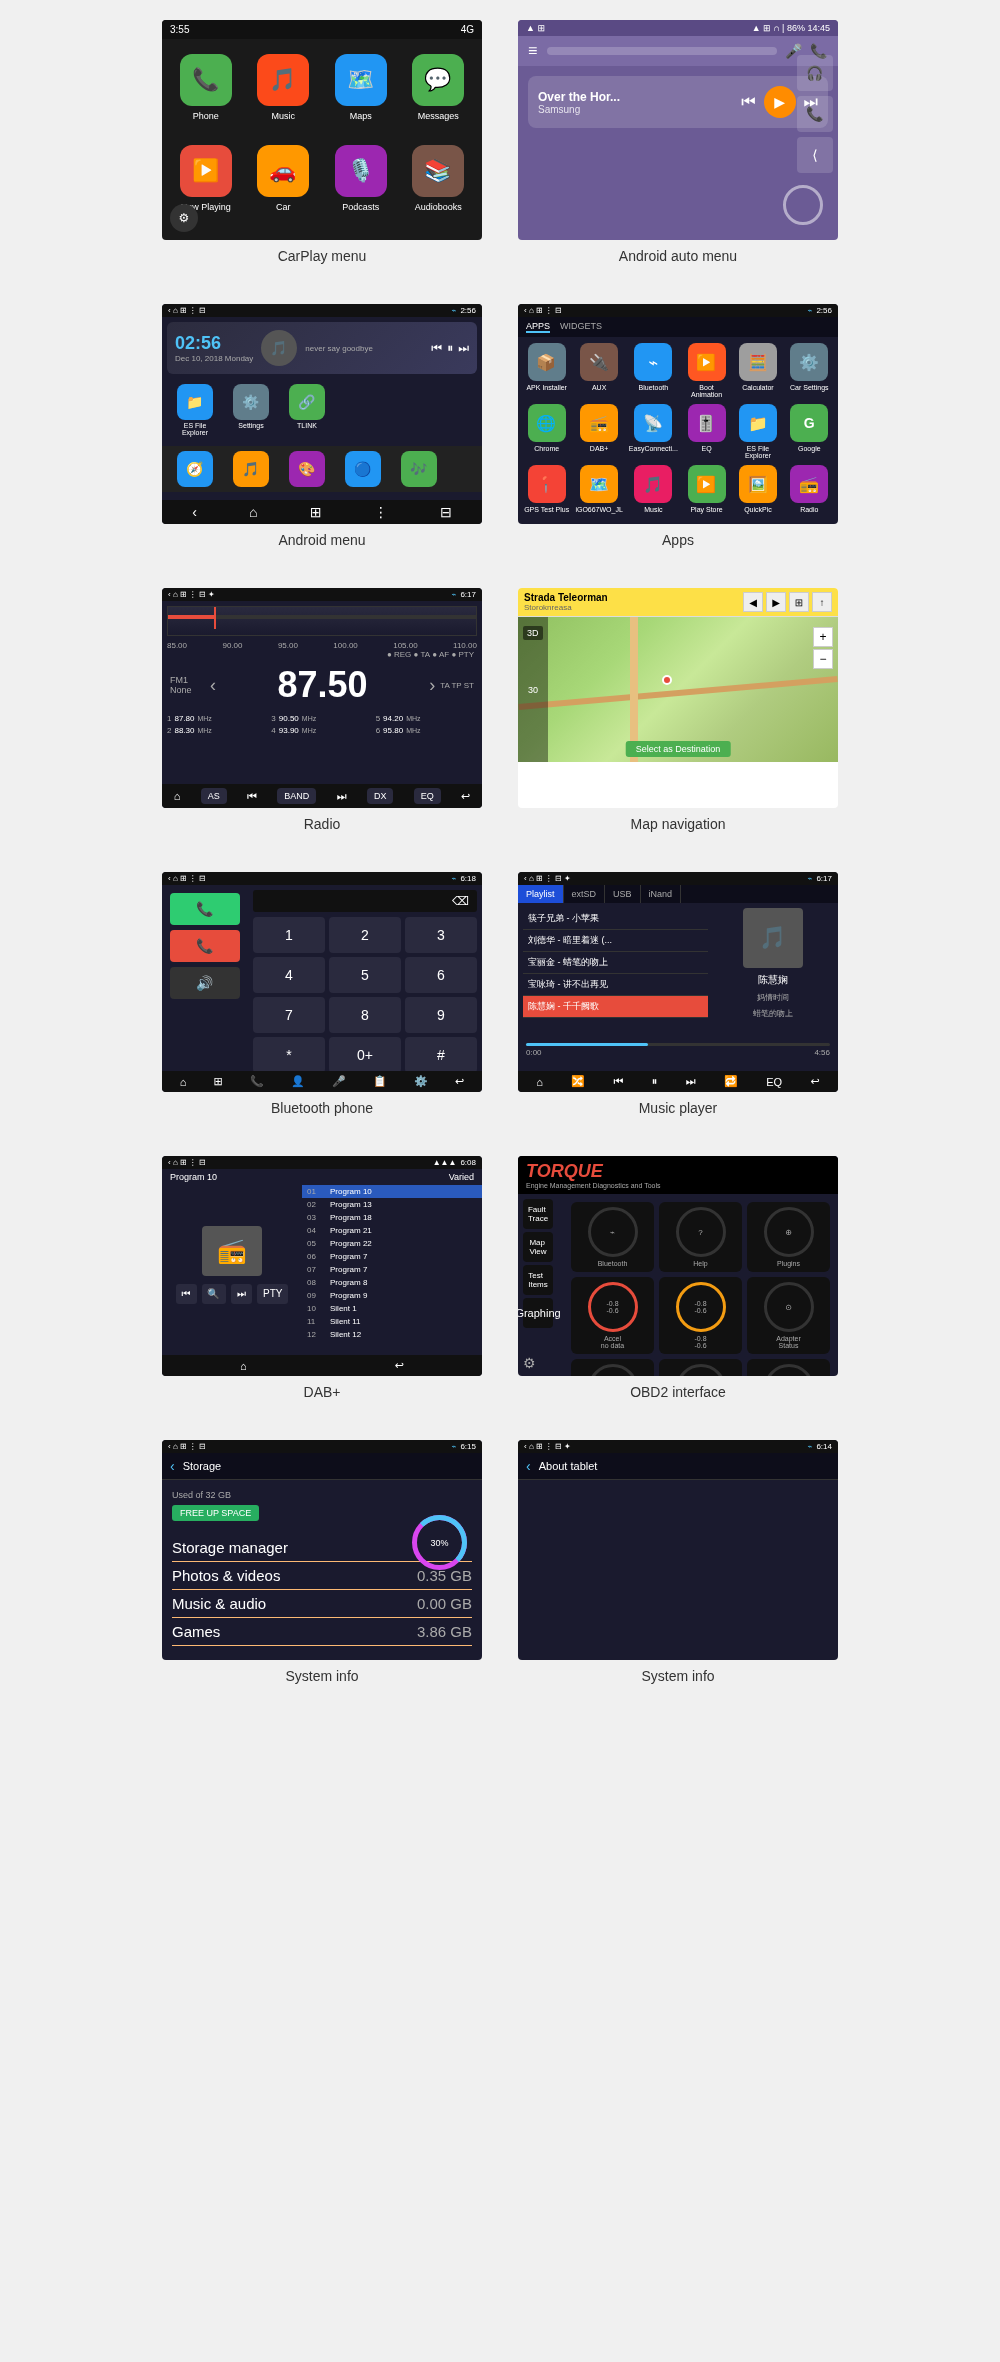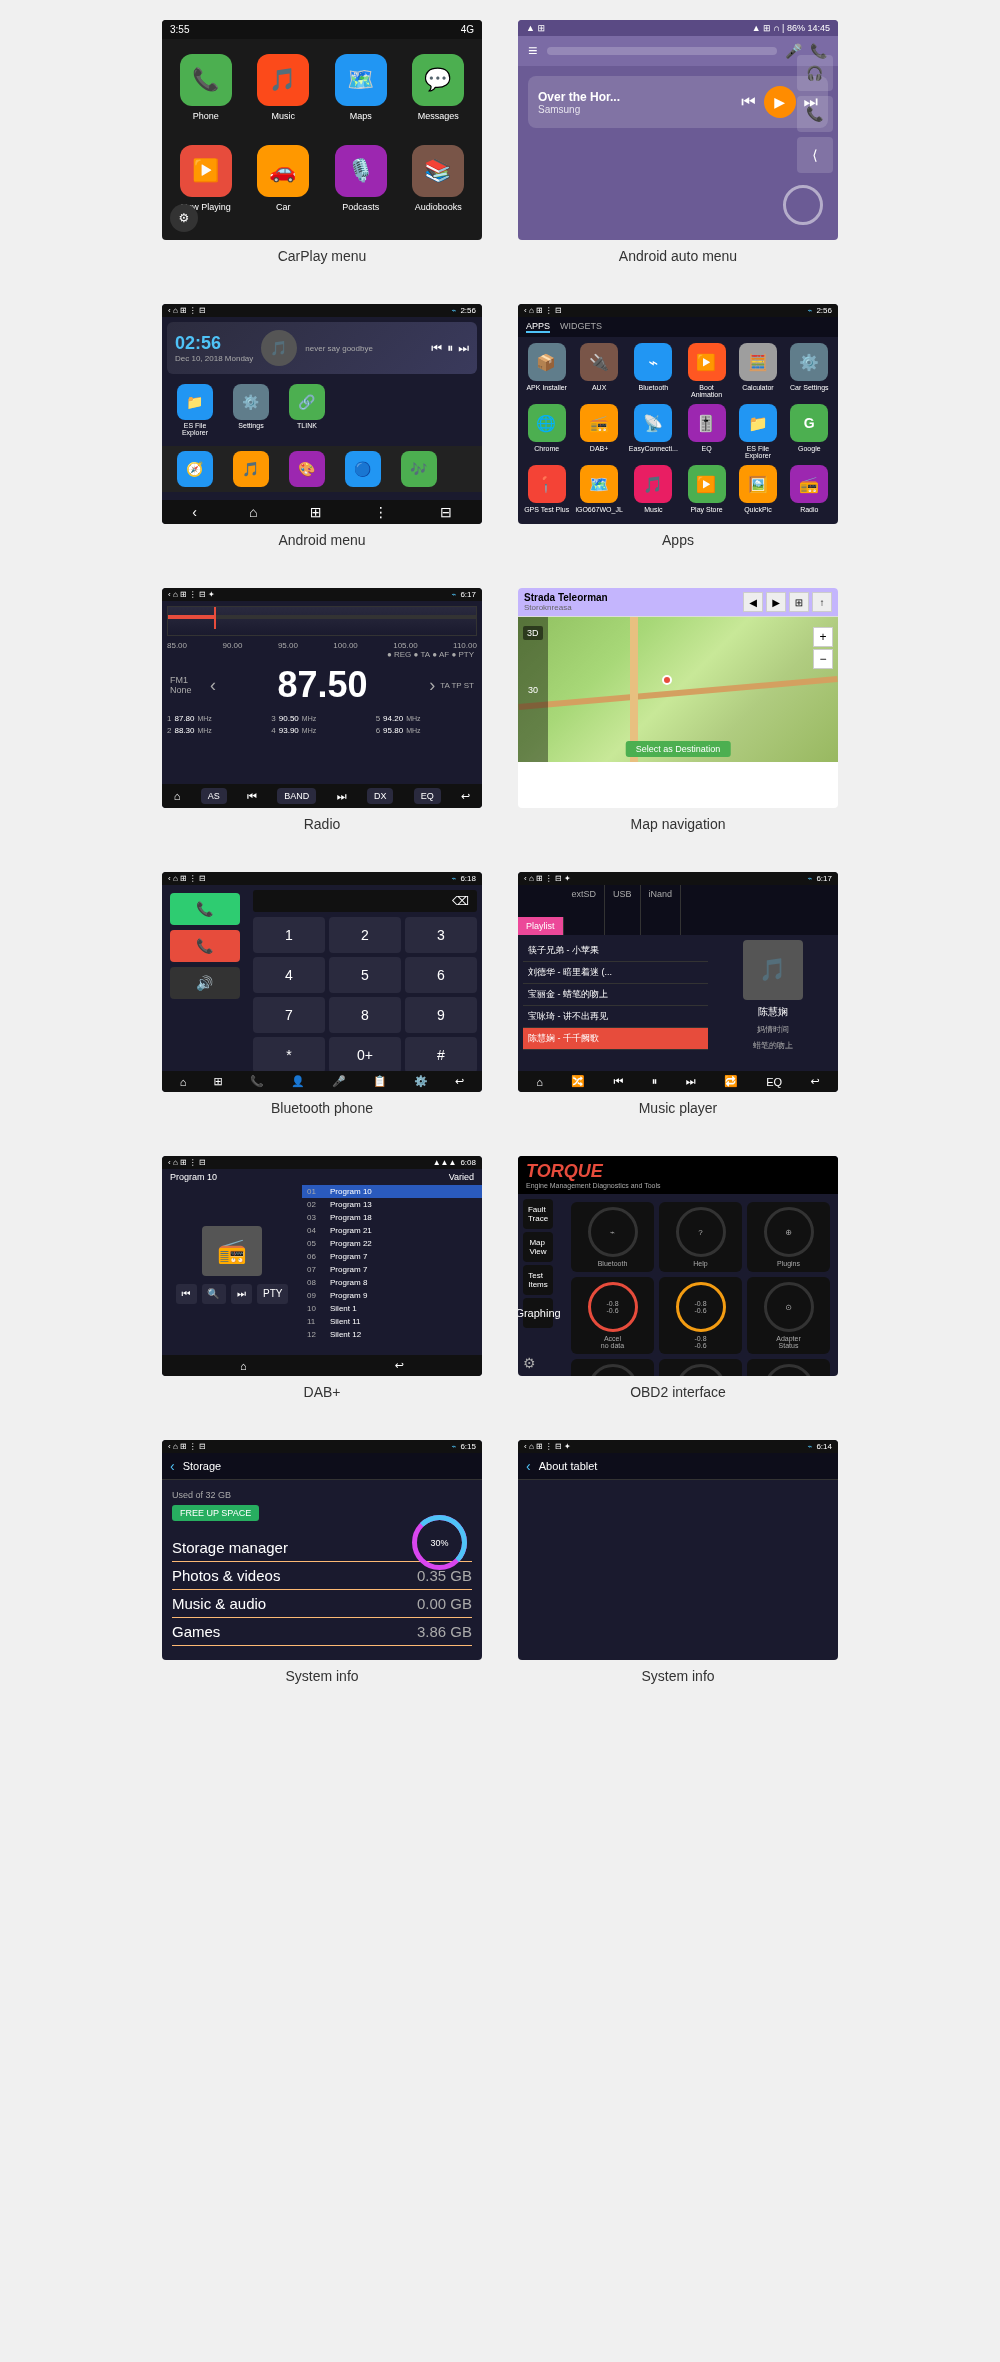--- a/index.html
+++ b/index.html
@@ -459,21 +459,21 @@
       display: flex;
       gap: 0;
       background: #0d0d1a;
       font-size: 9px;
       color: #aaa;
     }
     .music-tab {
       padding: 4px 8px;
       border-right: 1px solid #333;
     }
-    .music-tab-active { color: white; background: #ec4899; margin-top: 32px; }
+    .music-tab-active { color: white; background: #1d4ed8; }
     .music-content {
       display: flex;
       padding: 5px;
       gap: 5px;
       height: 140px;
     }
     .music-list {
       flex: 1;
     }
     .music-list-item {
@@ -1117,21 +1117,21 @@
           <span class="radio-control-btn">EQ</span>
           <span>↩</span>
         </div>
       </div>
       <div class="caption">Radio</div>
     </div>
 
     <div class="screenshot-block">
       <div class="screen map-screen" style="position:relative;background:white;">
 
-        <div style="background:#c4b5fd;padding:4px 6px;display:flex;justify-content:space-between;align-items:center;border-bottom:1px solid #ddd">
+        <div style="background:#fde047;padding:4px 6px;display:flex;justify-content:space-between;align-items:center;border-bottom:1px solid #ddd">
           <div>
             <div style="font-size:10px;font-weight:bold">Strada Teleorman</div>
             <div style="font-size:8px;color:#666">Storoknreasa</div>
           </div>
           <div style="display:flex;gap:3px">
             <div style="width:20px;height:20px;background:#eee;border:1px solid #ccc;display:flex;align-items:center;justify-content:center;font-size:10px">◀</div>
             <div style="width:20px;height:20px;background:#eee;border:1px solid #ccc;display:flex;align-items:center;justify-content:center;font-size:10px">▶</div>
             <div style="width:20px;height:20px;background:#eee;border:1px solid #ccc;display:flex;align-items:center;justify-content:center;font-size:10px">⊞</div>
             <div style="width:20px;height:20px;background:#eee;border:1px solid #ccc;display:flex;align-items:center;justify-content:center;font-size:10px">↑</div>
           </div>

